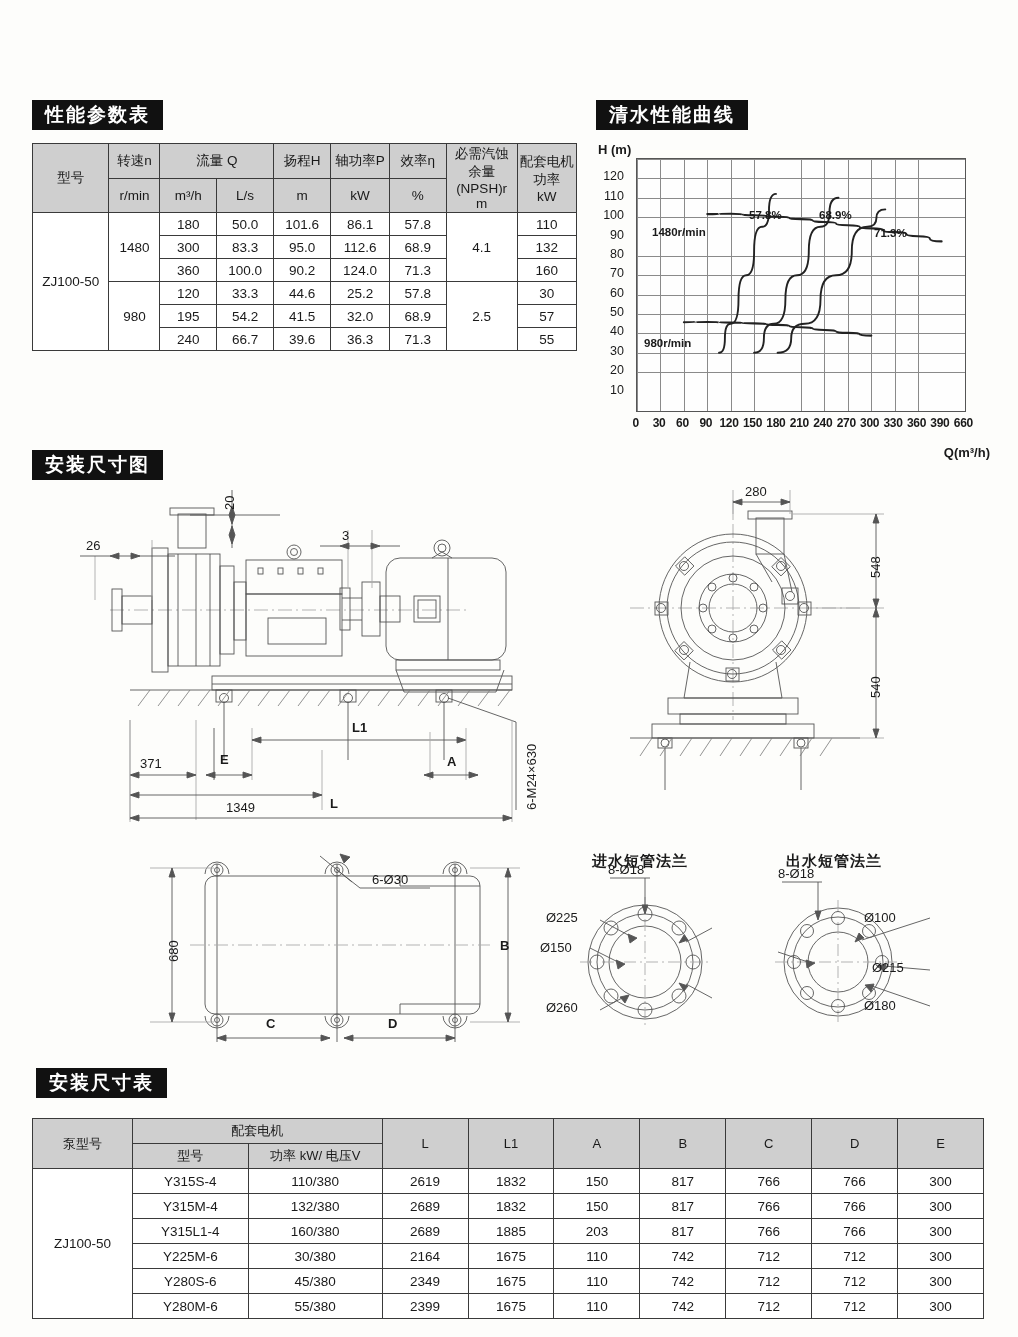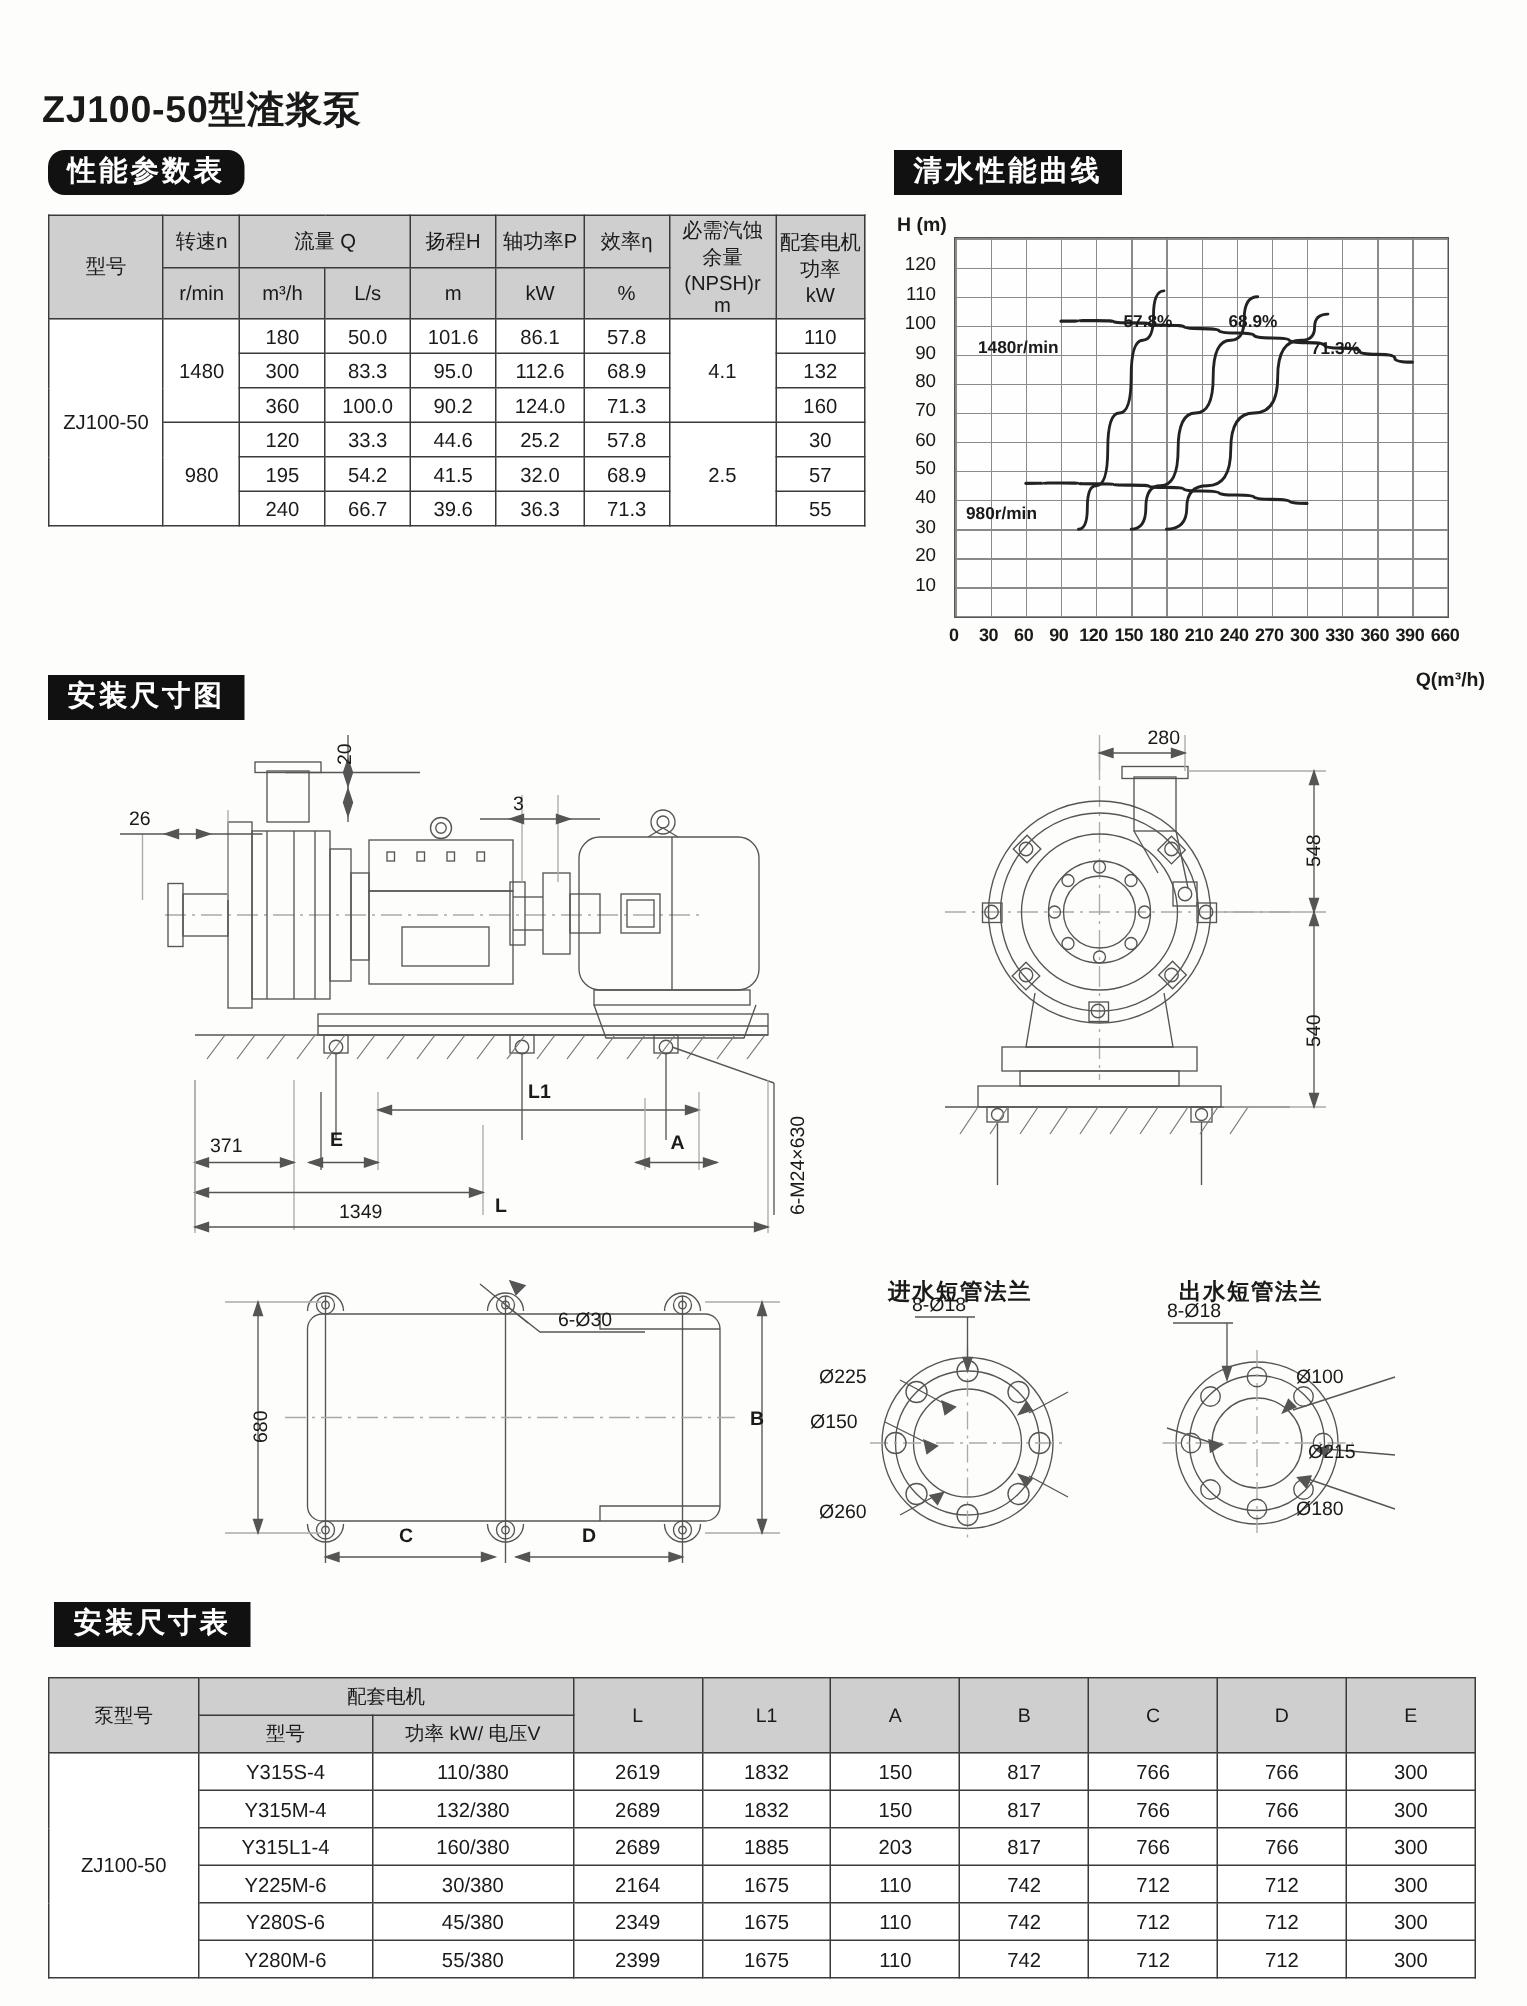--- a/index.html
+++ b/index.html
@@ -97,23 +97,22 @@
   
   #install-table{left:32px;top:1118px;width:952px;}
   #install-table th{height:22px;font-size:13px;}
   #install-table td{height:22px;}
 </style>
 </head>
 <body>
 
 <div class="page">
 
-  <div class="main-title">ZJ100-50型渣浆泵</div>
-
-  <div class="banner" style="left:32px;top:100px;border-radius:11px;">性能参数表</div>
+
+  <div class="banner" style="left:32px;top:100px;">性能参数表</div>
 
   <table class="dt" id="perf-table">
     <colgroup>
       <col style="width:78px">
         <col style="width:52px">
         <col style="width:58px">
         <col style="width:58px">
       <col style="width:58px">
         <col style="width:60px">
         <col style="width:58px">
@@ -606,21 +605,21 @@
     <div class="dimtext" style="left:86px;top:68px;">26</div>
     <div class="dimtext" style="left:342px;top:58px;">3</div>
     <div class="dimtext" style="left:140px;top:286px;">371</div>
     <div class="dimtext" style="left:220px;top:282px;font-weight:bold;">E</div>
     <div class="dimtext" style="left:226px;top:330px;">1349</div>
     <div class="dimtext" style="left:352px;top:250px;font-weight:bold;">L1</div>
     <div class="dimtext" style="left:447px;top:284px;font-weight:bold;">A</div>
     <div class="dimtext" style="left:330px;top:326px;font-weight:bold;">L</div>
     <div class="dimtext vert" style="left:524px;top:340px;">6-M24×630</div>
 
-    <div class="dimtext" style="left:765px;top:14px;">280</div>
+    <div class="dimtext" style="left:745px;top:14px;">280</div>
     <div class="dimtext vert" style="left:868px;top:108px;">548</div>
     <div class="dimtext vert" style="left:868px;top:228px;">540</div>
 
     <div class="dimtext vert" style="left:166px;top:492px;">680</div>
     <div class="dimtext" style="left:372px;top:402px;">6-Ø30</div>
     <div class="dimtext" style="left:500px;top:468px;font-weight:bold;">B</div>
     <div class="dimtext" style="left:266px;top:546px;font-weight:bold;">C</div>
     <div class="dimtext" style="left:388px;top:546px;font-weight:bold;">D</div>
 
     <div class="flange-title" style="left:592px;top:382px;">进水短管法兰</div>

